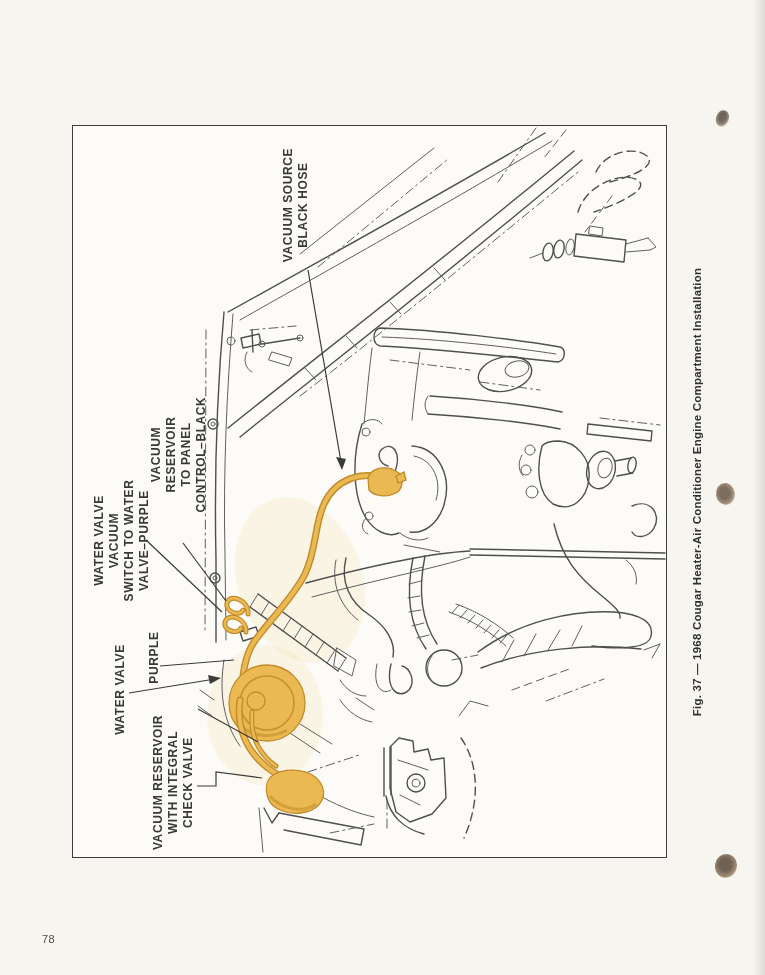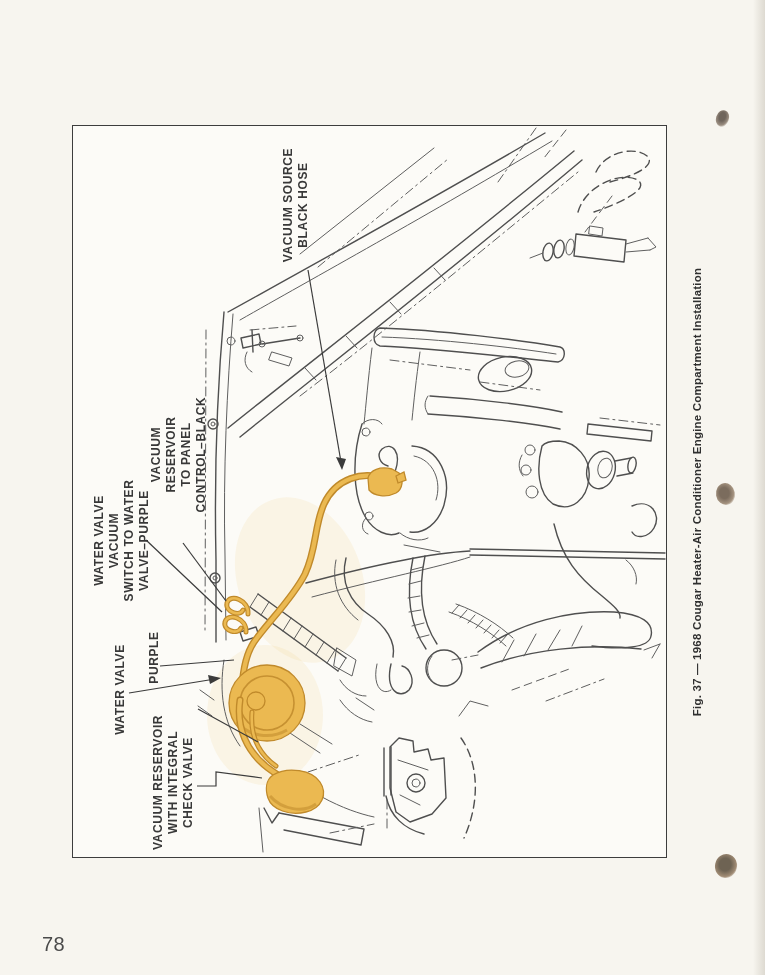--- a/index.html
+++ b/index.html
@@ -30,21 +30,21 @@
          color:#383838;white-space:pre-line;text-align:center;}
   .l1{left:238px;top:190px;width:116px;height:30px;}
   .l2{left:105px;top:432px;width:132px;height:45px;}
   .l3{left:40px; top:518px;width:148px;height:45px;}
   .l4{left:127px;top:650px;width:55px; height:15px;}
   .l5{left:72px; top:682px;width:96px; height:15px;}
   .l6{left:103px;top:760px;width:140px;height:45px;}
   .caption{position:absolute;left:469px;top:484px;width:460px;height:16px;
            transform:rotate(-90deg);transform-origin:center;text-align:center;
            font-weight:700;font-size:11.5px;letter-spacing:.2px;color:#2f2f2f;}
-  .pagenum{position:absolute;left:42px;top:933px;font-size:20px;color:#4a4a4a;letter-spacing:.5px;}
+  .pagenum{position:absolute;left:42px;top:933px;font-size:11px;color:#4a4a4a;letter-spacing:.5px;}
   .smudge{position:absolute;border-radius:50%;}
   .s1{left:716px;top:110px;width:13px;height:17px;transform:rotate(18deg);
       background:radial-gradient(ellipse at 45% 40%, #6f655c 0 30%, #9a8d80 60%, rgba(154,141,128,0) 78%);}
   .s2{left:716px;top:483px;width:19px;height:22px;transform:rotate(-10deg);
       background:radial-gradient(ellipse at 45% 45%, #7b6c5d 0 32%, #a4927f 62%, rgba(164,146,127,0) 80%);}
   .s3{left:715px;top:854px;width:22px;height:24px;transform:rotate(12deg);
       background:radial-gradient(ellipse at 45% 45%, #6e6353 0 34%, #a08b74 64%, rgba(160,139,116,0) 80%);}
   .edge-shadow{position:absolute;right:0;top:0;width:12px;height:975px;
       background:linear-gradient(to right, rgba(120,110,90,0), rgba(120,110,90,.20));}
 </style>

